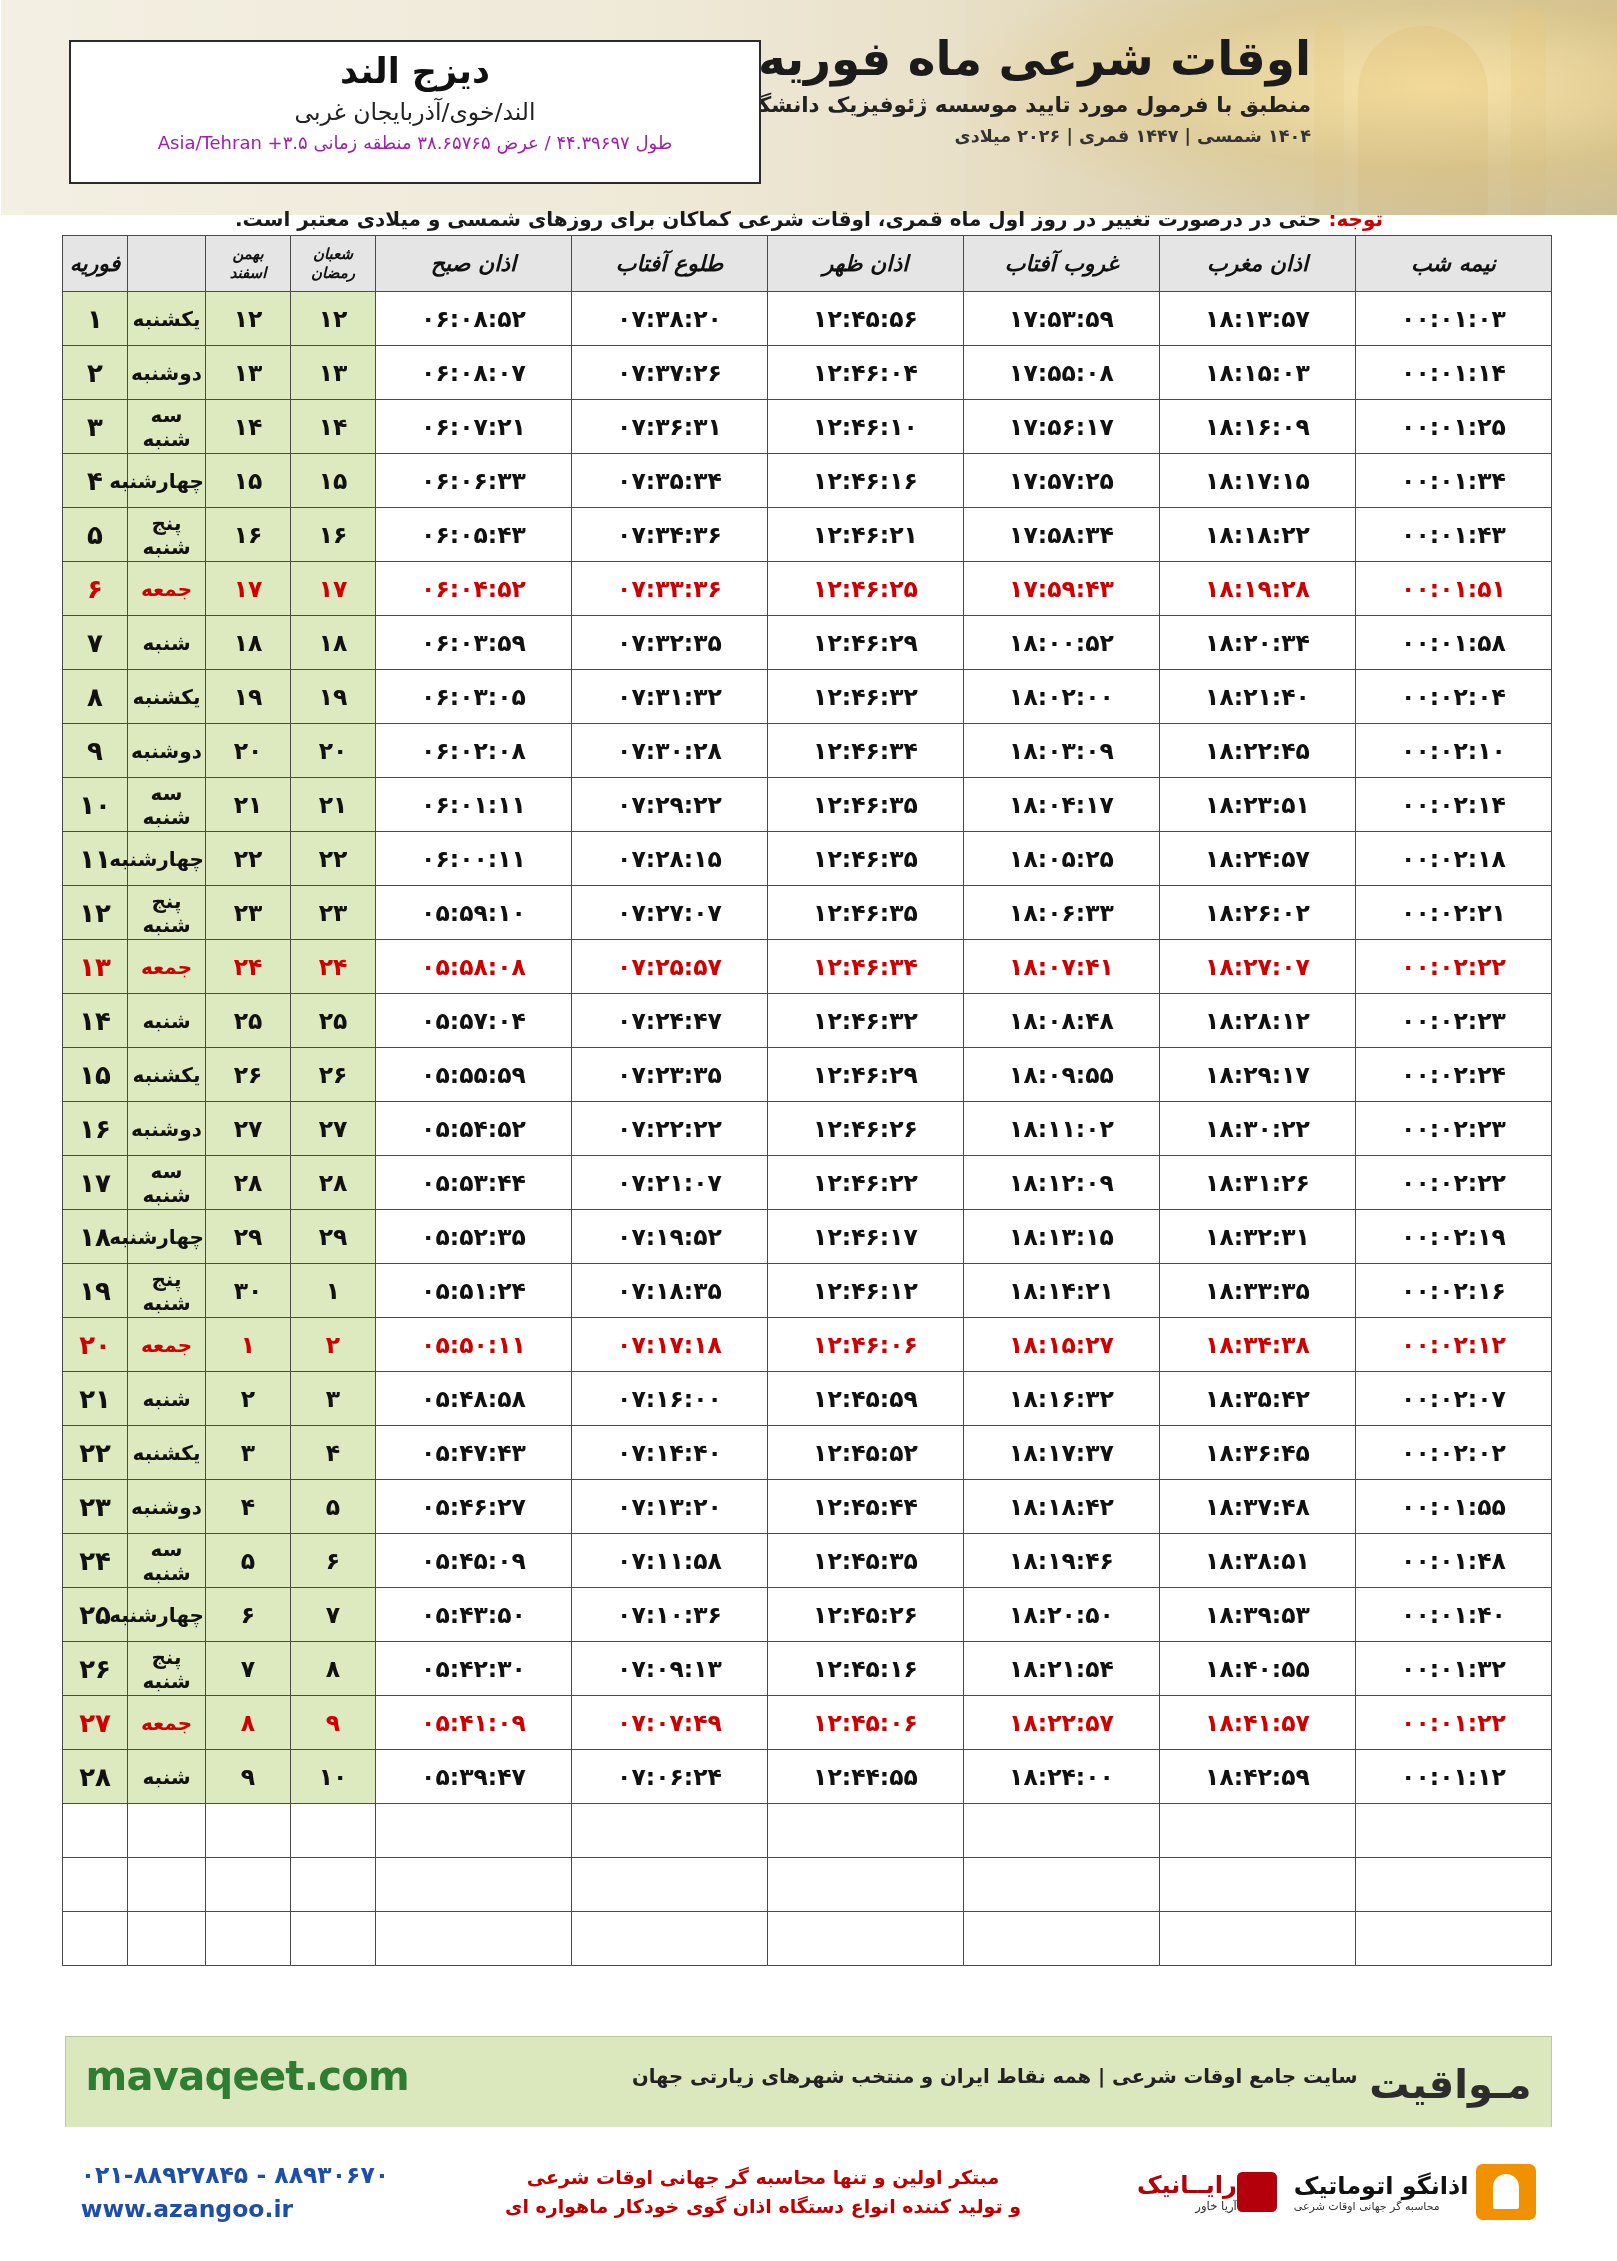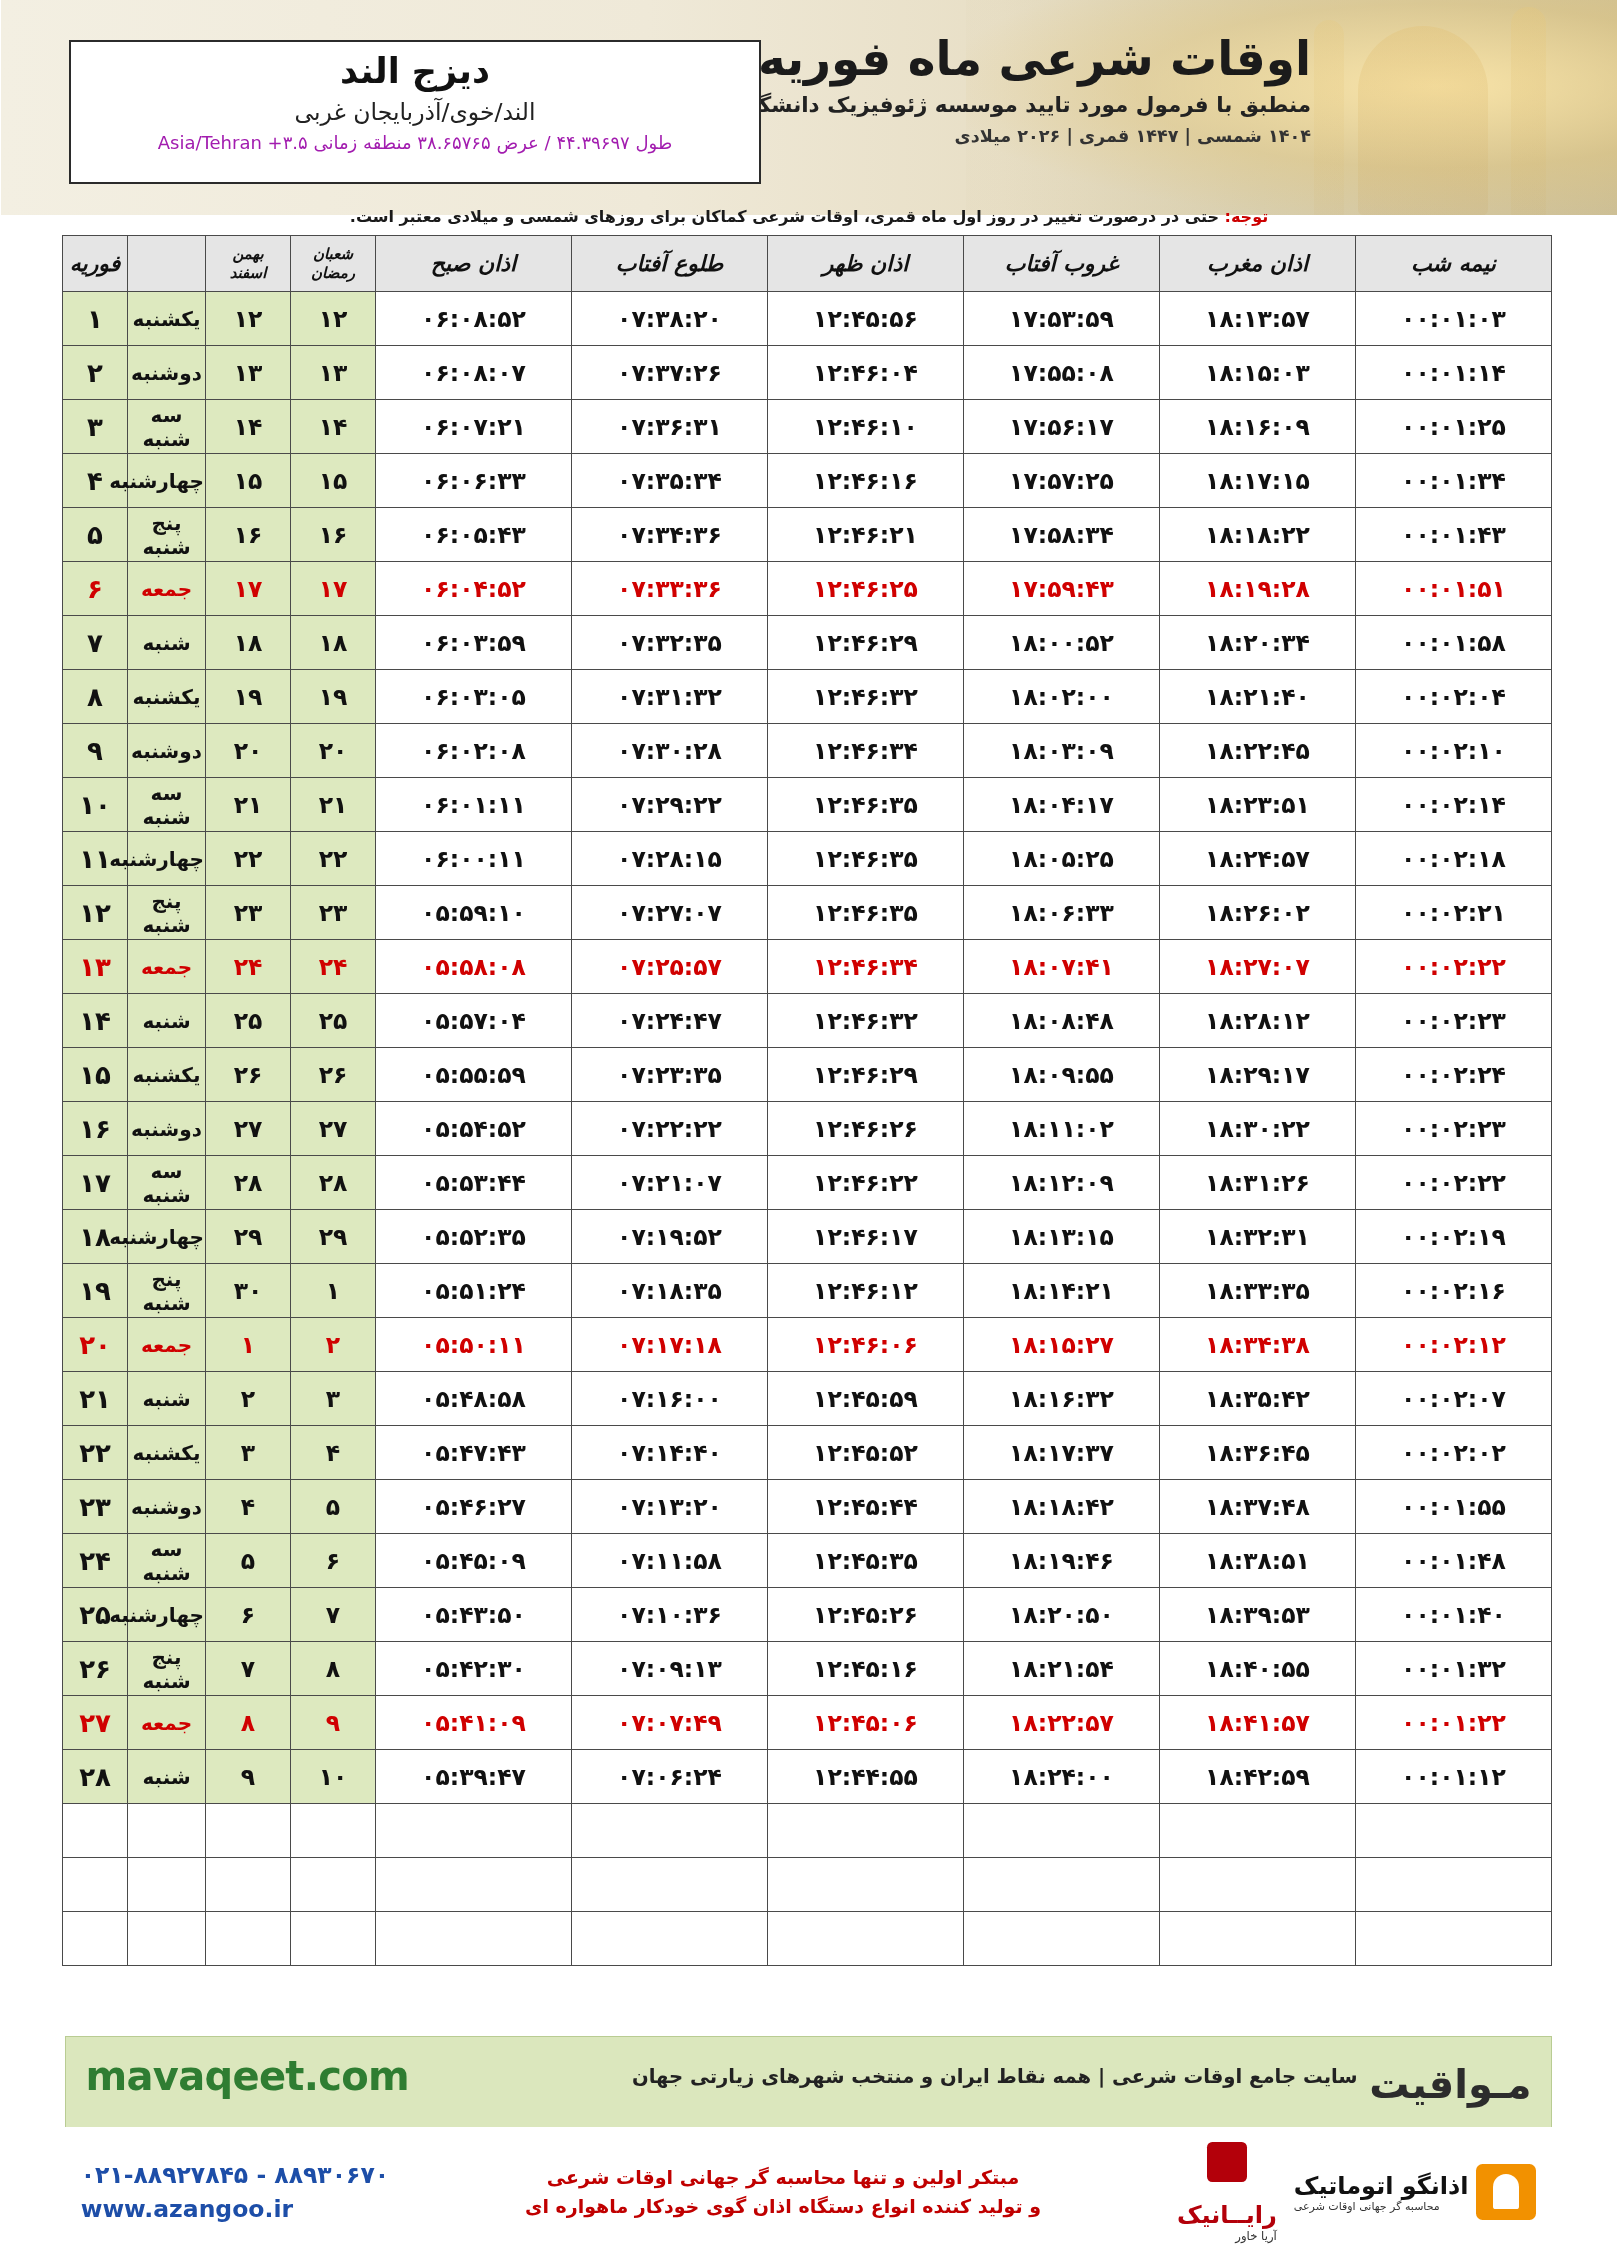--- a/index.html
+++ b/index.html
@@ -120,21 +120,21 @@
   }
 
   
   .note-line {
     position: absolute;
     top: 207px;
     right: 0;
     width: 1618px;
     text-align: center;
     direction: rtl;
-    font-size: 16px;
+    font-size: 20px;
     color: #1a1a1a;
     font-weight: bold;
   }
   .note-label { color: #cc0000; }
 
   
   .table-wrap {
     position: absolute;
     top: 235px;
     left: 65px;
@@ -258,21 +258,21 @@
     position: absolute;
     left: 17px; top: 10.4px;
     width: 26px; height: 35px;
     background: #ffffff;
     border-radius: 13px 13px 2.6px 2.6px;
   }
   .logo-azan-txt { text-align: left; }
   .logo-azan-txt .l1 { font-size: 24px; font-weight: bold; color: #111; letter-spacing: -0.7px;}
   .logo-azan-txt .l2 { font-size: 11px; color: #333; }
   .logo-rayanik {
-    display: flex; align-items: center; gap: 19px; flex-direction: column;
+    display: flex; align-items: center; gap: 0;
   }
   .logo-rayanik-mark {
     width: 40px; height: 40px;
     background: #b3000a;
     border-radius: 5.2px;
   }
   .logo-rayanik-txt .l1 { font-size: 24px; font-weight: bold; color: #b3000a; }
   .logo-rayanik-txt .l2 { font-size: 11.7px; color: #333; }
   .fb-center {
     flex: 1;

